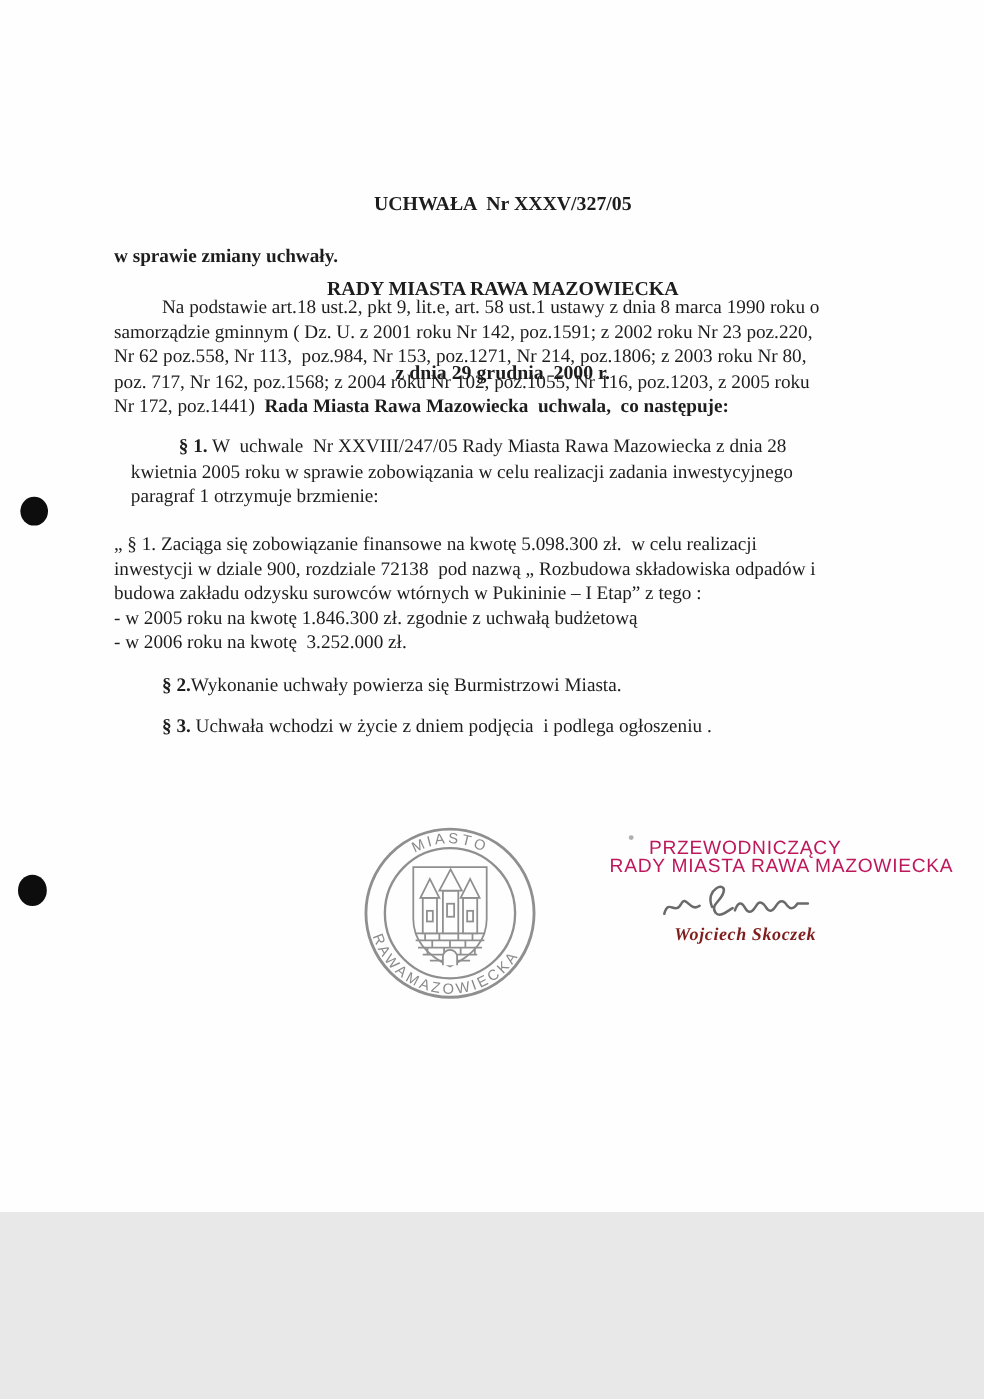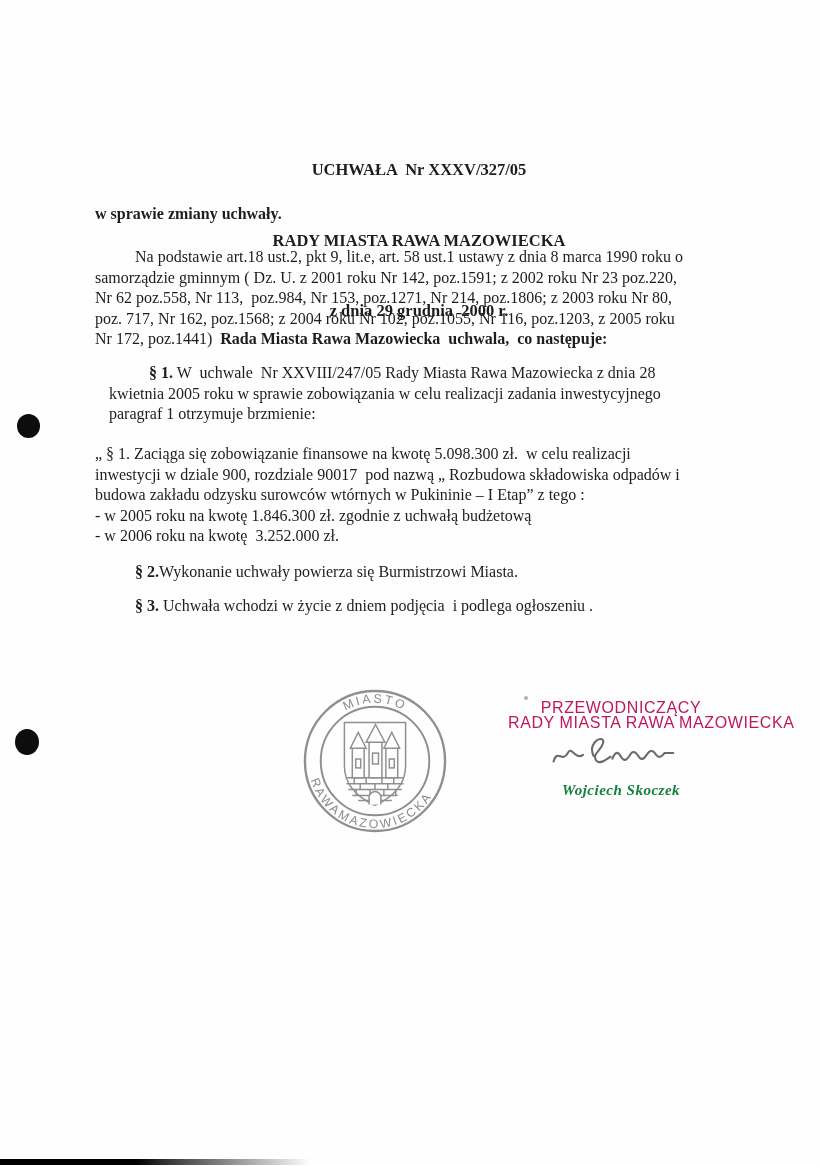--- a/index.html
+++ b/index.html
@@ -1,18 +1,18 @@
 <!DOCTYPE html>
 <html><head>
 <meta charset="utf-8">
 <style>
   html, body { margin: 0; padding: 0; background: #e8e8e8; }
   .page {
     position: relative;
-    width: 820px; height: 1166px;
+    width: 820px; height: 1010px;
     margin: 0 auto;
     background: #fefefe;
     overflow: hidden;
     color: #1d1d1d;
     font-family: "Liberation Serif", serif;
     font-size: 16px;
   }
   .abs { position: absolute; }
   .ln { white-space: pre; line-height: 20.5px; }
   .b  { font-weight: bold; }
@@ -44,24 +44,24 @@
   .sig-role {
     font-family: "Liberation Sans", sans-serif;
     font-size: 16px; line-height: 15px;
     letter-spacing: 0.6px;
     color: #be185d;
     white-space: pre;
   }
   .sig-script { display: block; margin: 3px auto 0; width: 150px; height: 38px; }
   .sig-script path { stroke: #6a6a6a; stroke-width: 2.2; fill: none; stroke-linecap: round; }
   .sig-name {
-    margin-top: 11px;
+    margin-top: 0px;
     font-family: "Liberation Serif", serif;
     font-style: italic; font-weight: bold;
-    font-size: 15px; color: #15803d;
+    font-size: 15px; color: #7f1d1d;
     letter-spacing: 0.5px;
   }
 
   
   .hole { background: #0d0d0d; border-radius: 50%; }
   .hole1 { top: 414px; left: 17px; width: 23px; height: 24px; }
   .hole2 { top: 729px; left: 15px; width: 24px; height: 26px; }
   .bottom-bar {
     top: 1159px; left: 0; width: 310px; height: 6px;
     background: linear-gradient(to right, #000 0%, #000 44%, #3a3a3a 55%, rgba(60,60,60,0) 100%);
@@ -90,21 +90,21 @@
   </div>
 
   <div class="abs sec1">
     <div class="ln indent"><span class="b">§ 1.</span><span> W  uchwale  Nr XXVIII/247/05 Rady Miasta Rawa Mazowiecka z dnia 28</span></div>
     <div class="ln">kwietnia 2005 roku w sprawie zobowiązania w celu realizacji zadania inwestycyjnego</div>
     <div class="ln">paragraf 1 otrzymuje brzmienie:</div>
   </div>
 
   <div class="abs quoted">
     <div class="ln">„ § 1. Zaciąga się zobowiązanie finansowe na kwotę 5.098.300 zł.  w celu realizacji</div>
-    <div class="ln">inwestycji w dziale 900, rozdziale 90017  pod nazwą „ Rozbudowa składowiska odpadów i</div>
+    <div class="ln">inwestycji w dziale 900, rozdziale 72138  pod nazwą „ Rozbudowa składowiska odpadów i</div>
     <div class="ln">budowa zakładu odzysku surowców wtórnych w Pukininie – I Etap” z tego :</div>
     <div class="ln">- w 2005 roku na kwotę 1.846.300 zł. zgodnie z uchwałą budżetową</div>
     <div class="ln">- w 2006 roku na kwotę  3.252.000 zł.</div>
   </div>
 
   <div class="abs sec2 ln indent"><span class="b">§ 2.</span><span>Wykonanie uchwały powierza się Burmistrzowi Miasta.</span></div>
 
   <div class="abs sec3 ln indent"><span class="b">§ 3.</span><span> Uchwała wchodzi w życie z dniem podjęcia  i podlega ogłoszeniu .</span></div>
 
   <div class="abs stamp">

